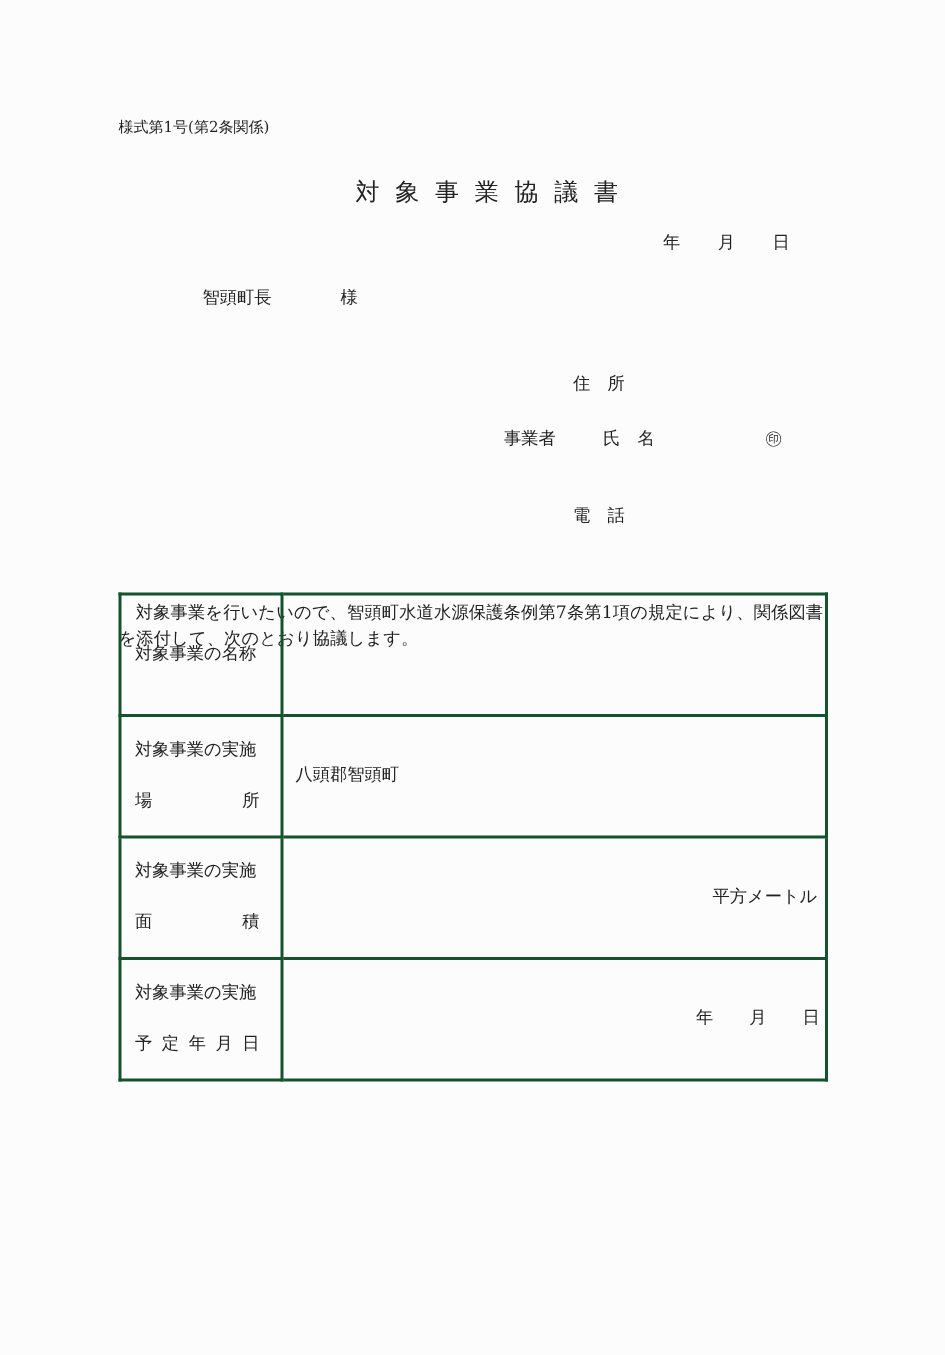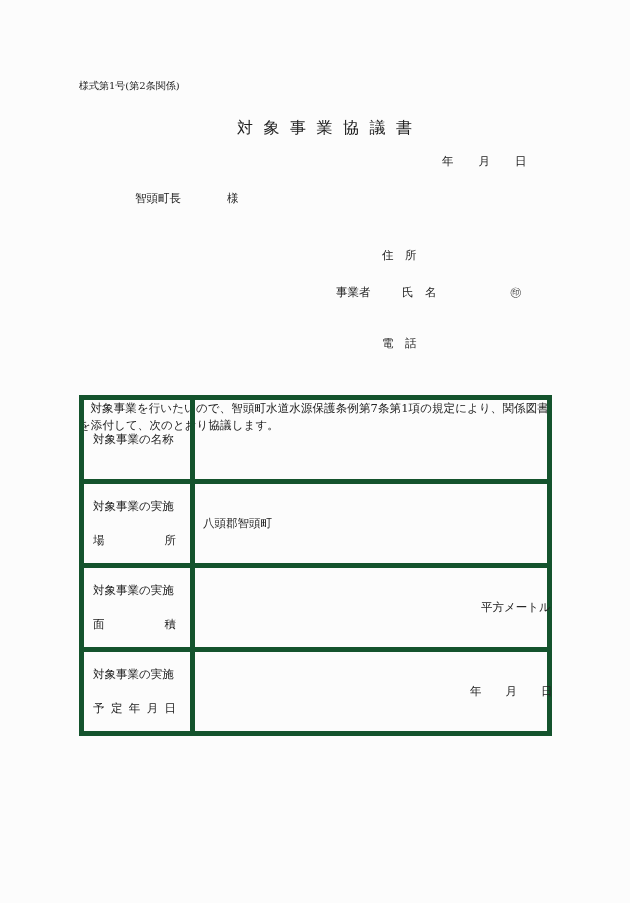--- a/index.html
+++ b/index.html
@@ -13,21 +13,21 @@
   .date { left:442px; top:156px; }
   .date span { display:inline-block; }
   .addressee { left:103px; top:193px;margin-left:32px; }
   .addressee .sama { display:inline-block; margin-left:46px; }
   .applicant-row { position:absolute; white-space:nowrap; line-height:1; }
   .body-text { left:79px; top:360px; width:475px; white-space:normal; line-height:17px; text-indent:1em; letter-spacing:0.1px;margin-top:40px; }
   table.main {
     position:absolute; left:79px; top:395px; width:473px; border-collapse:collapse;
     table-layout:fixed;
   }
-  table.main td { border:5px solid #14532d; padding:0; vertical-align:middle; height:79px;font-family:Liberation Serif, serif; }
+  table.main td { border:2px solid #14532d; padding:0; vertical-align:middle; height:79px;font-family:Liberation Serif, serif; }
   table.main td.lbl { width:97px; padding-left:9px; font-size:11.5px; }
   table.main td.val { position:relative; }
   .lbl-line { display:block; line-height:1; }
   .lbl-two .lbl-line + .lbl-line { margin-top:23px; }
   .spread { display:flex; justify-content:space-between; width:83px; }
   .spread5 { display:flex; justify-content:space-between; width:83px; }
   .val-text { position:absolute; white-space:nowrap; line-height:1; }
 </style>
 </head>
 <body>

